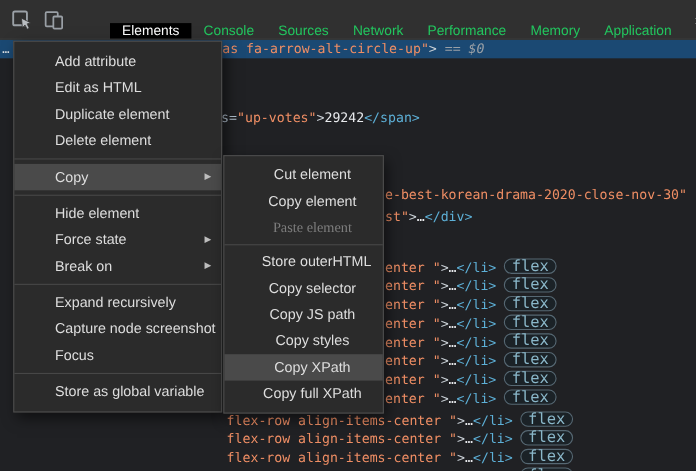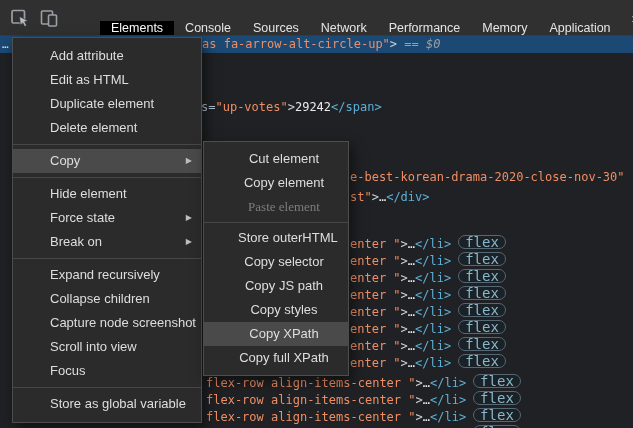--- a/index.html
+++ b/index.html
@@ -14,21 +14,21 @@
     position:absolute;top:0;left:0;width:633px;height:36px;
     background:#303030;display:flex;align-items:stretch;z-index:5;
     border-bottom:1px solid #3a3a3a;box-sizing:border-box;
   }
   .tb-icons{display:flex;align-items:center;padding-left:7px;}
   .tb-icon{width:26px;height:26px;display:flex;align-items:center;justify-content:center;margin-right:3px;cursor:pointer;}
   .tb-sep{width:1px;height:22px;background:#4d4d4d;align-self:center;margin:0 4px 0 3px;}
   .tabs{display:flex;align-items:flex-end;padding-left:28px;}
   .tab{
     display:flex;align-items:center;padding:0 11px;
-    color:#e5e5e5;font-size:12.5px;cursor:pointer;white-space:nowrap;
+    color:#22c55e;font-size:12.5px;cursor:pointer;white-space:nowrap;
   }
   .tab.active{background:#000000;color:#ffffff;}
   .tab-more{display:flex;align-items:center;padding:0 10px;color:#c3c3c3;font-size:14px;cursor:pointer;}
   
   .selection-band{
     position:absolute;left:0;top:36px;width:633px;height:17px;
     background:#1b4973;z-index:1;
   }
   .overflow-dots{
     position:absolute;left:2px;top:36px;z-index:2;
@@ -131,23 +131,21 @@
     <div class="menu-item">Duplicate element</div>
     <div class="menu-item">Delete element</div>
     <div class="menu-sep"></div>
     <div class="menu-item highlighted">Copy<span class="submenu-arrow">▶</span></div>
     <div class="menu-sep"></div>
     <div class="menu-item">Hide element</div>
     <div class="menu-item">Force state<span class="submenu-arrow">▶</span></div>
     <div class="menu-item">Break on<span class="submenu-arrow">▶</span></div>
     <div class="menu-sep"></div>
     <div class="menu-item">Expand recursively</div>
-    <div class="menu-item">Collapse children</div>
     <div class="menu-item">Capture node screenshot</div>
-    <div class="menu-item">Scroll into view</div>
     <div class="menu-item">Focus</div>
     <div class="menu-sep"></div>
     <div class="menu-item">Store as global variable</div>
   </div>
 <div class="context-menu" id="copy-submenu">
     <div class="menu-item">Cut element</div>
     <div class="menu-item">Copy element</div>
     <div class="menu-item disabled">Paste element</div>
     <div class="menu-sep"></div>
     <div class="menu-item">Store outerHTML</div>

